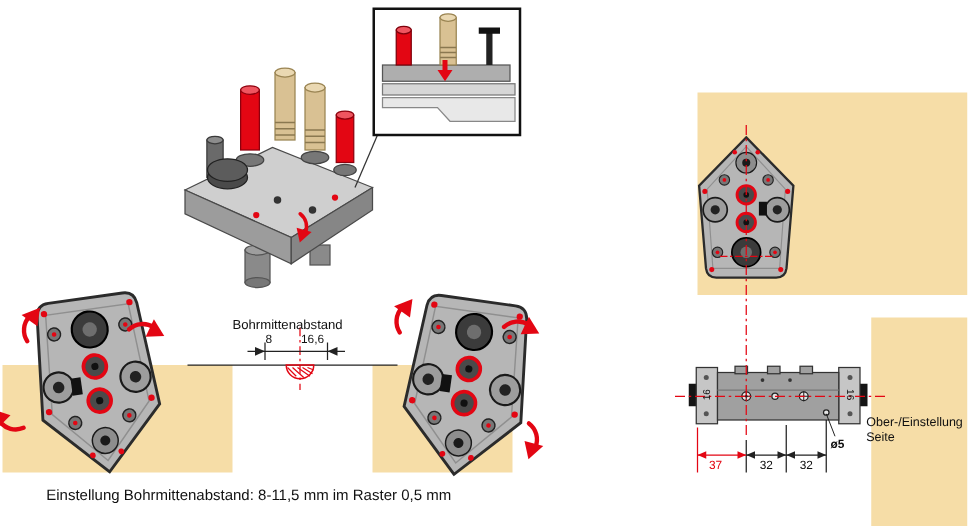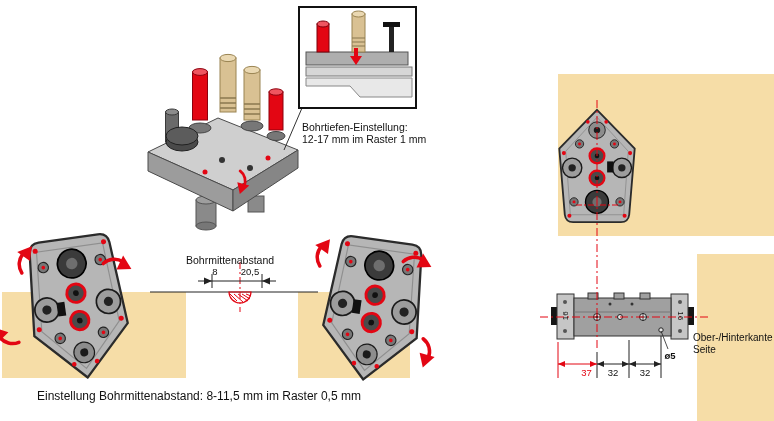--- a/index.html
+++ b/index.html
@@ -189,40 +189,36 @@
       <rect x="352" y="14" width="13" height="38" fill="#d9c193" stroke="#9a8452"></rect>
       <ellipse cx="358.5" cy="14" rx="6.5" ry="3" fill="#ead8b2" stroke="#9a8452"></ellipse>
       <path d="M352,38 h13 m-13,4 h13 m-13,4 h13" stroke="#8a7850" stroke-width="1.2" fill="none"></path>
       <rect x="389" y="26" width="5" height="26" fill="#222"></rect>
       <rect x="383" y="22" width="17" height="5" fill="#111"></rect>
       <rect x="354" y="48" width="4" height="8" class="rd"></rect>
       <polygon points="350,56 362,56 356,65" class="rd"></polygon>
     </g>
   </svg>
 
-  <div class="lbl" style="left:302px; top:121px;">
-    <div>Bohrtiefen-Einstellung:</div>
-    <div>12-17 mm im Raster 1 mm</div>
-  </div>
 
   <div class="lbl" style="left:186px; top:254px;">Bohrmittenabstand</div>
   <div class="lbl dim" style="left:208px; top:266px; width:14px;">8</div>
-  <div class="lbl dim" style="left:238px; top:266px; width:24px;">20,5</div>
+  <div class="lbl dim" style="left:238px; top:266px; width:24px;">16,6</div>
   <div class="lbl caption" style="left:37px; top:389px;">Einstellung Bohrmittenabstand: 8-11,5 mm im Raster 0,5 mm</div>
 
 
   <div class="lbl small" style="left:693px; top:332px; text-align:left;">
     <div>
-      <span>Ober-/Hinterkante</span>
+      <span>Ober-/Einstellung</span>
       <span class="tri">▲</span>
     </div>
     <div>Seite</div>
   </div>
 
   <div class="lbl tiny rot-ccw" style="left:558px; top:311px; width:16px; text-align:center;">16</div>
   <div class="lbl tiny rot-cw" style="left:672px; top:311px; width:16px; text-align:center;">16</div>
 
   <div class="lbl dim" style="left:660px; top:350px; width:20px;font-weight:bold;">ø5</div>
-  <div class="lbl dim red-text" style="left:558px; top:367px; width:29px;margin-left:14px;">37</div>
+  <div class="lbl dim red-text" style="left:558px; top:367px; width:29px;">37</div>
   <div class="lbl dim" style="left:597px; top:367px; width:32px;">32</div>
   <div class="lbl dim" style="left:629px; top:367px; width:32px;">32</div>
 
 </div>
 
 </body></html>

